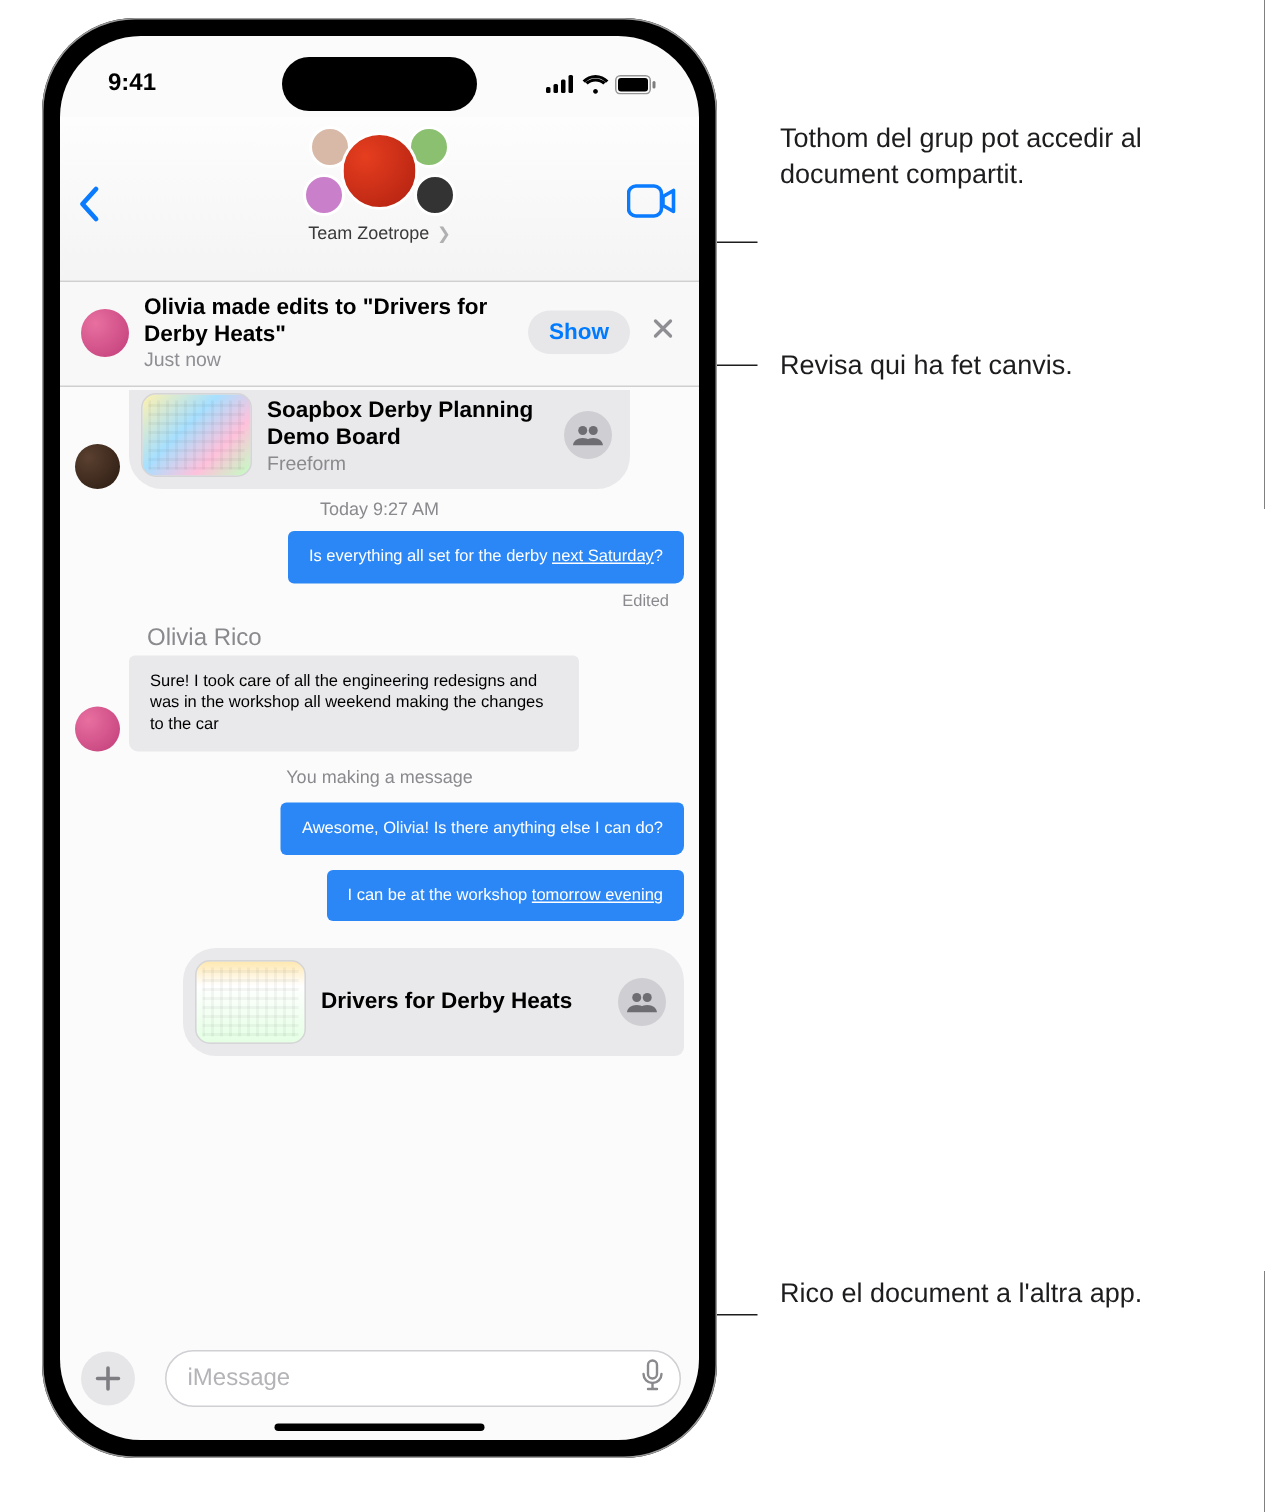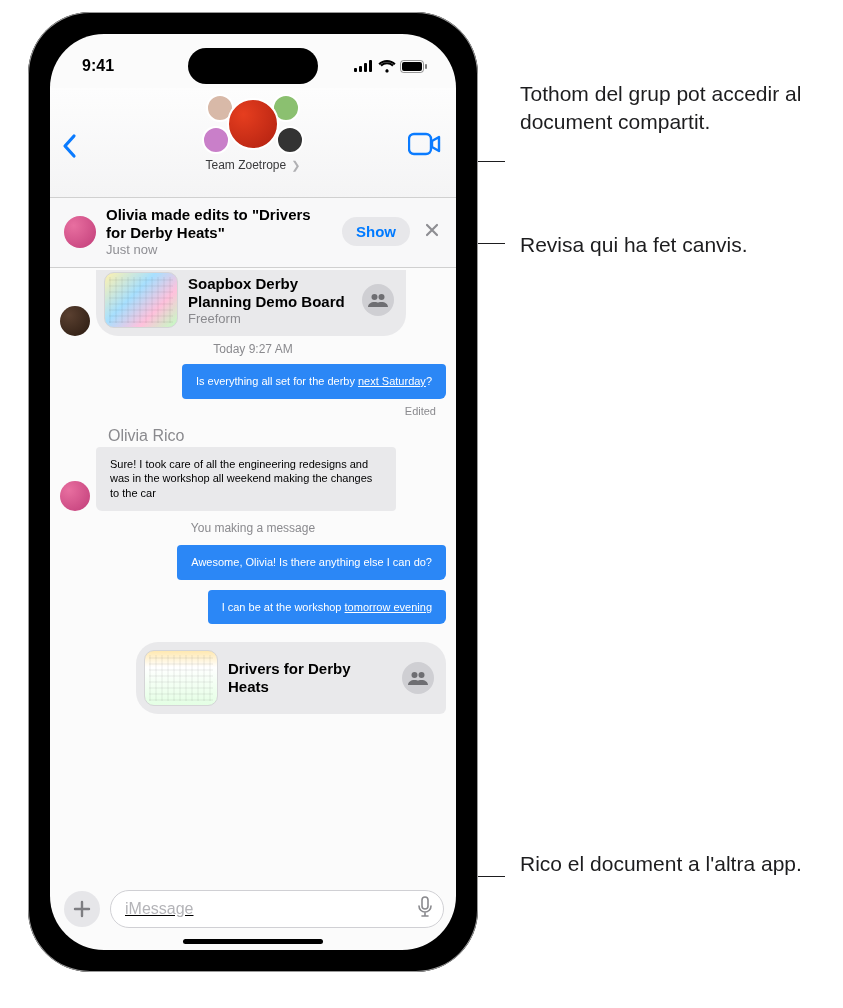--- a/index.html
+++ b/index.html
@@ -14,21 +14,21 @@
 
     
     .phone {
       position: absolute;
       left: 28px;
       top: 12px;
       width: 450px;
       height: 960px;
       border-radius: 62px;
       background: #000;
-      padding: 22px;
+      padding: 12px;
       box-shadow: 0 0 0 1px #999 inset;
     }
     .screen {
       position: relative;
       width: 100%;
       height: 100%;
       border-radius: 54px;
       background: #fbfbfb;
       overflow: hidden;
     }
@@ -168,21 +168,21 @@
     .underline-link { text-decoration: underline; text-decoration-thickness:1.2px;}
 
     
     .rich-card {
       display:flex;
       align-items:center;
       gap:10px;
       background:#e9e9eb;
       border-radius: 22px;
       padding: 8px 12px 8px 8px;
-      width: 310px;
+      width: 334px;
       justify-content: space-between;
     }
     .rich-card.partial-top { border-top-left-radius:0; border-top-right-radius:0; }
     .rich-thumb {
       width:74px; height:56px; border-radius:10px;
       background: linear-gradient(135deg,#fff1ae 0%,#a7e0ff 40%,#ffc1dc 70%,#c1ffc1 100%);
       border:1px solid #d5d5d7;
       flex-shrink:0;
       position:relative;
       overflow:hidden;
@@ -199,23 +199,22 @@
       flex-shrink:0;
     }
 
     
     .composebar {
       position:absolute;
       bottom: 14px;
       left:0; right:0;
       display:flex;
       align-items:center;
-      gap:10px;
+      gap:20px;
       padding: 8px 12px 8px 14px;
-      text-decoration: underline;
     }
     .plusbtn {
       width:36px; height:36px; border-radius:50%;
       background:#e6e6e9;
       color:#7e7e82;
       display:flex; align-items:center; justify-content:center;
       font-size:22px;
       border:none;
     }
     .compose-input {
@@ -231,21 +230,21 @@
     .compose-input .ph { flex:1; color:#b4b4b8; font-size:16px;}
     .mic { color:#8a8a8e; }
     .home-indicator {
       position:absolute; bottom:6px; left:50%; transform:translateX(-50%);
       width:140px; height:5px; background:#000; border-radius:3px;
     }
 
     
     .callout {
       position:absolute;
-      font-size: 21px;
+      font-size: 18px;
       line-height:1.35;
       color:#1d1d1f;
       width: 310px;
     }
     .leader {
       position:absolute;
       border-top: 1px solid #1d1d1f;
     }
   </style>
 </head>

